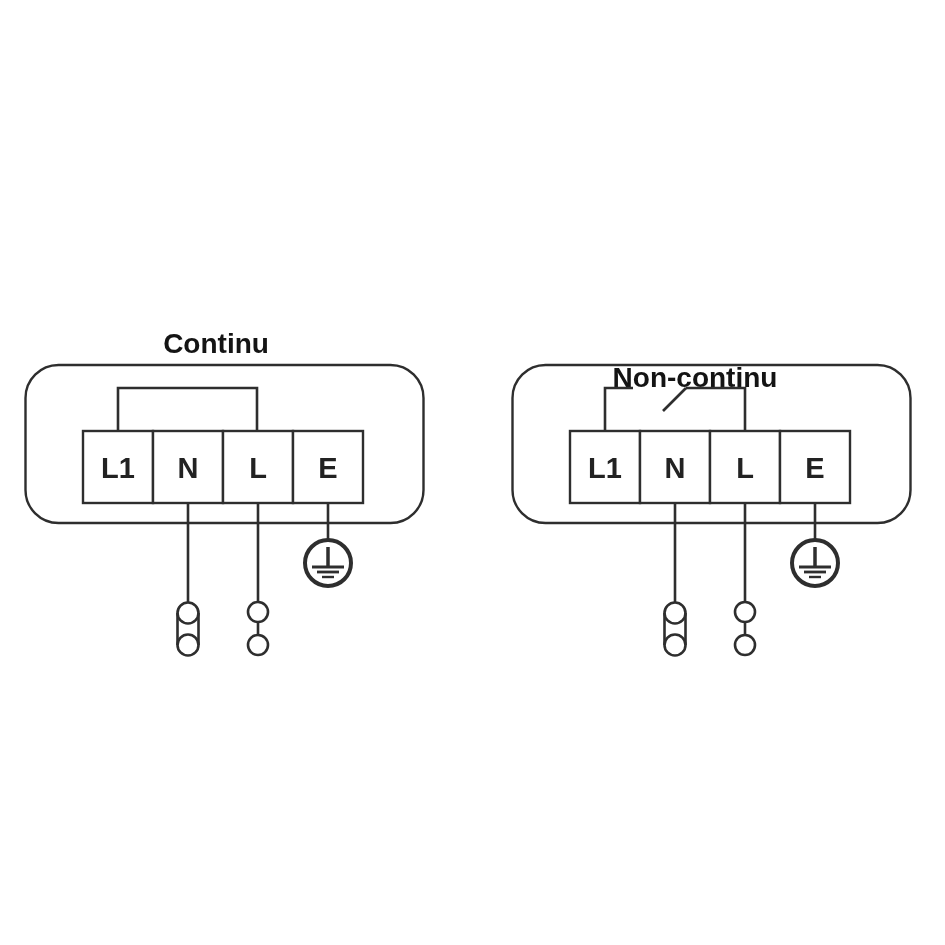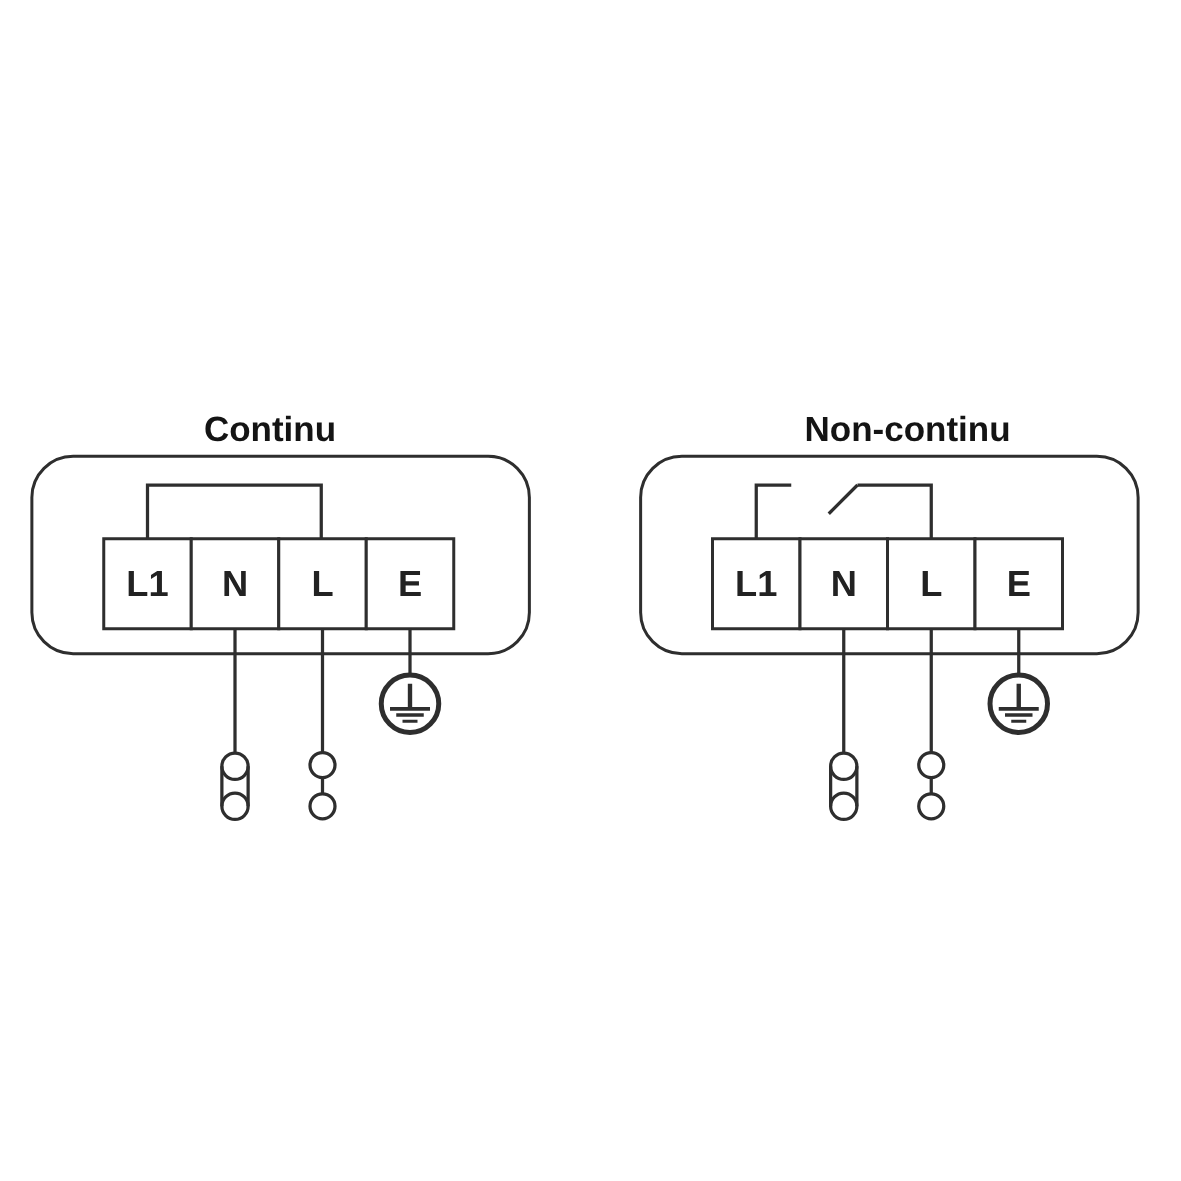--- a/index.html
+++ b/index.html
@@ -11,21 +11,21 @@
     overflow:hidden;
   }
   .diagram-title {
     position:absolute; top:329px; width:390px;
     text-align:center;
     font-family:"Liberation Sans", sans-serif;
     font-weight:bold; font-size:28px; line-height:30px;
     color:var(--title,#141414);
   }
   .title-continu { left:21px; }
-  .title-noncontinu { left:531px; }
+  .title-noncontinu { left:500px;margin-top:34px; }
   .schematic { position:absolute; top:358px; }
   .schematic-continu { left:20px; }
   .schematic-noncontinu { left:507px; }
 
   .ln   { stroke:var(--line,#2e2e2e); fill:none; stroke-width:2.6; }
   .ln24 { stroke:var(--line,#2e2e2e); fill:none; stroke-width:2.4; }
   .tbox { stroke:var(--line,#2e2e2e); fill:#ffffff; stroke-width:2.4; }
   .earth-ring { stroke:var(--line,#2e2e2e); fill:none; stroke-width:4; }
   .earth-stem { stroke:var(--line,#2e2e2e); stroke-width:3.5; }
   .earth-bar1 { stroke:var(--line,#2e2e2e); stroke-width:3; }

